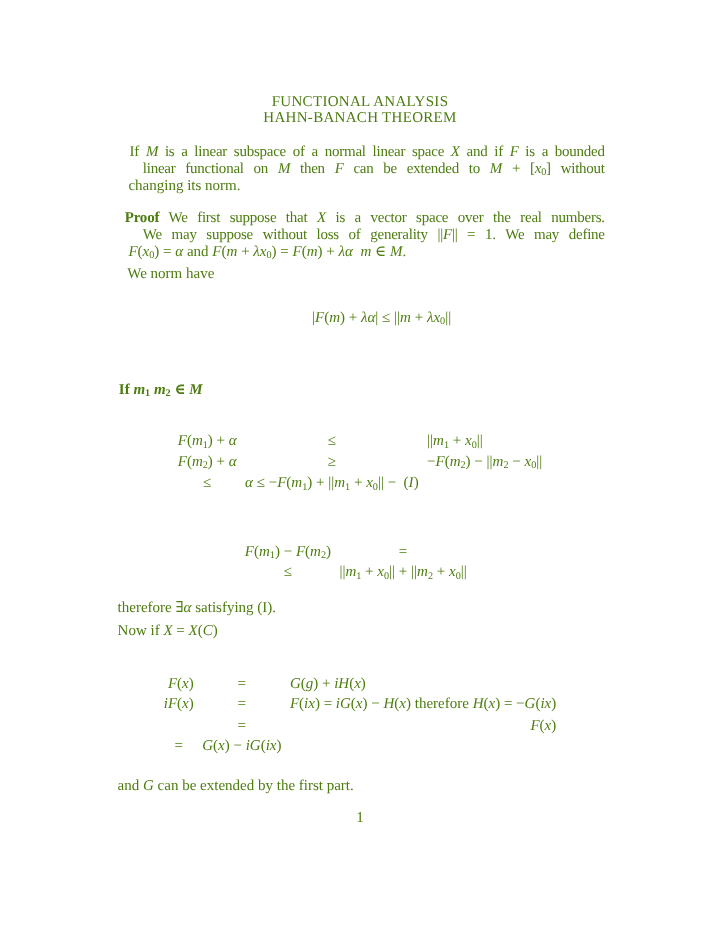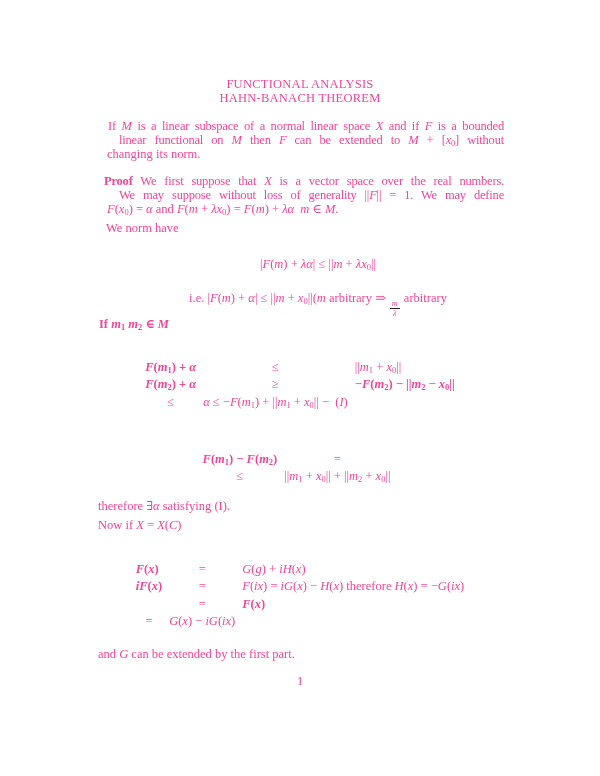--- a/index.html
+++ b/index.html
@@ -1,20 +1,20 @@
 <!DOCTYPE html>
 <html><head>
 <meta charset="utf-8">
 <style>
   html,body{margin:0;padding:0;background:#ffffff;}
   .page{
     position:relative;
     width:600px;height:776px;
     background:#ffffff;
-    color:#ec4899;
+    color:#4d7c0f;
     font-family:"Liberation Serif","DejaVu Serif","DejaVu Sans",serif;
     font-size:12.5px;
     overflow:hidden;
   }
   i{font-style:italic;}
   b{font-weight:bold;}
   sub{font-size:68%;line-height:0;vertical-align:-0.25em;}
 
   
   .textline{position:absolute;line-height:14px;white-space:nowrap;}
@@ -44,21 +44,21 @@
   #eq-ie{top:290px;}
 
   
   .eqblock{position:absolute;left:0;right:0;}
   #block-i{top:359px;}
   #block-diff{top:451px;}
   #block-complex{top:561px;}
   .eqgrid{display:grid;grid-template-columns:max-content max-content max-content;
           column-gap:7px;width:max-content;margin:0 auto;}
   .eqgrid > div{line-height:17.3px;white-space:nowrap;}
-  .cl{font-weight:bold;}
+  .cl{text-align:right;}
   .cm{text-align:center;}
   .cr{text-align:left;}
 
   
   .frac{display:inline-flex;flex-direction:column;align-items:center;
         vertical-align:-0.48em;font-size:66%;line-height:1.12;margin:0 1px;}
   .frac .fn{border-bottom:1px solid #1e1e1e;padding:0 2px;}
   .frac .fd{padding:0 1px;}
 
   #pagenum{position:absolute;top:674px;left:0;right:0;text-align:center;line-height:14px;}
@@ -82,24 +82,20 @@
   <div id="proof" class="para">
     <div class="line just tight"><b>Proof</b> We first suppose that <i>X</i> is a vector space over the real numbers.</div>
     <div class="line cont just tight">We may suppose without loss of generality ||<i>F</i>|| = 1. We may define</div>
     <div class="line cont"><i>F</i>(<i>x</i><sub>0</sub>) = <i>α</i> and <i>F</i>(<i>m</i> + <i>λx</i><sub>0</sub>) = <i>F</i>(<i>m</i>) + <i>λα</i> <i>m</i> ∈ <i>M</i>.</div>
   </div>
 
   <div id="wemust" class="textline">We norm have</div>
 
   <div id="eq-norm" class="eqline">|<i>F</i>(<i>m</i>) + <i>λα</i>| ≤ ||<i>m</i> + <i>λx</i><sub>0</sub>||</div>
 
-  <div id="eq-ie" class="eqline">i.e. |<i>F</i>(<i>m</i>) + <i>α</i>| ≤ ||<i>m</i> + <i>x</i><sub>0</sub>||(<i>m</i> arbitrary ⇒ <span class="frac">
-        <span class="fn"><i>m</i></span>
-        <span class="fd"><i>λ</i></span>
-      </span> arbitrary</div>
 
   <div id="ifm" class="textline">If <i>m</i><sub>1</sub> <i>m</i><sub>2</sub> ∈ <i>M</i></div>
 
   <div id="block-i" class="eqblock">
     <div class="eqgrid">
       <div class="cl"><i>F</i>(<i>m</i><sub>1</sub>) + <i>α</i></div>
       <div class="cm">≤</div>
       <div class="cr">||<i>m</i><sub>1</sub> + <i>x</i><sub>0</sub>||</div>
       <div class="cl"><i>F</i>(<i>m</i><sub>2</sub>) + <i>α</i></div>
       <div class="cm">≥</div>

